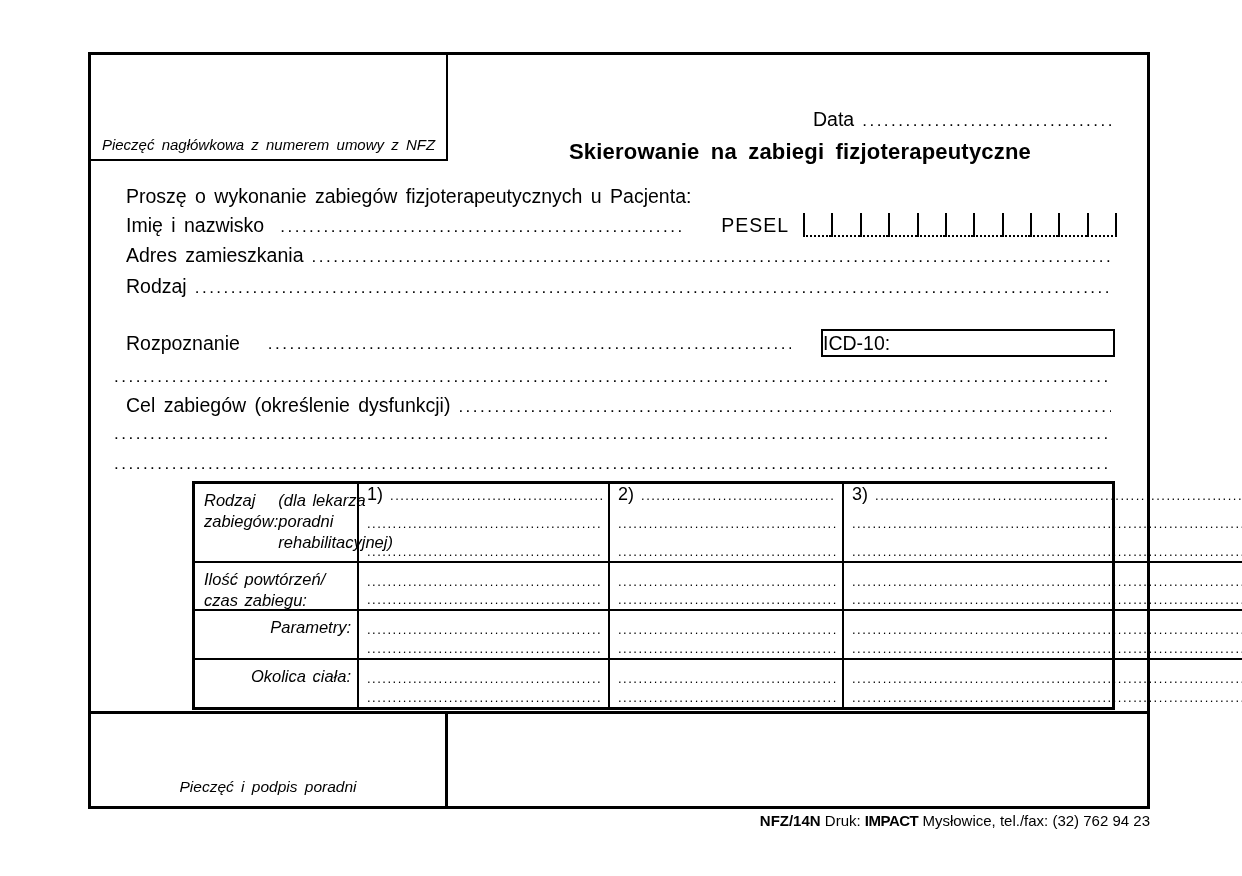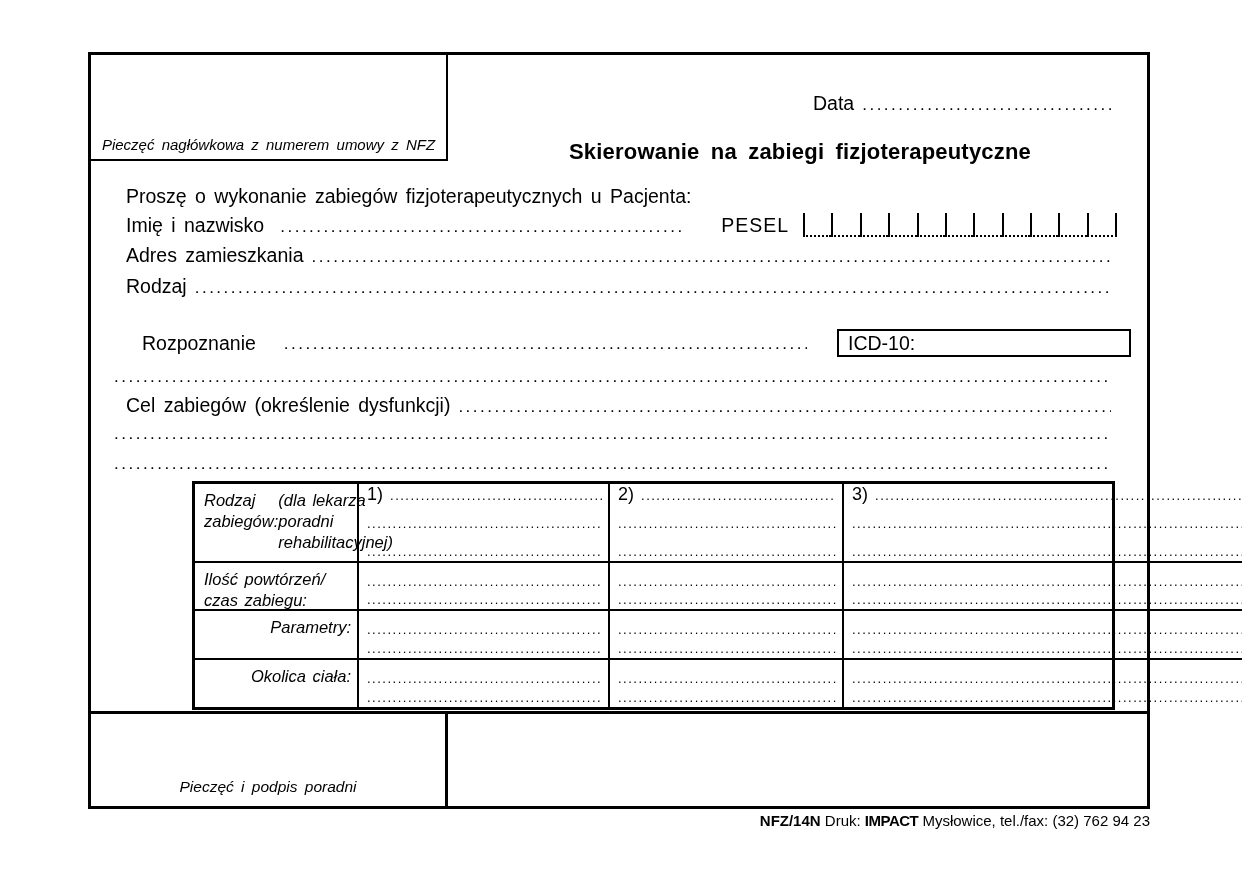--- a/index.html
+++ b/index.html
@@ -11,21 +11,21 @@
     position:absolute; left:88px; top:52px; width:1062px; height:757px;
     border:3px solid #000; box-sizing:border-box;
   }
   .stamp-box {
     position:absolute; left:88px; top:52px; width:360px; height:109px;
     border:2px solid #000; border-left-width:3px; border-top-width:3px;
     box-sizing:border-box; display:flex; align-items:flex-end; justify-content:center;
     padding-bottom:6px; font-style:italic; font-size:15px; word-spacing:3px;
   }
   .date-row {
-    position:absolute; left:813px; top:92px; width:298px;
+    position:absolute; left:813px; top:108px; width:298px;
     display:flex; align-items:flex-end; font-size:19.5px;
   }
   .date-row .lbl { margin-right:8px; }
   .dots {
     flex:1; overflow:hidden; white-space:nowrap;
     font-size:17px; letter-spacing:2.5px; line-height:20px;
   }
   .title {
     position:absolute; left:450px; top:139px; width:700px; text-align:center;
     font-weight:bold; font-size:22px; word-spacing:5px; letter-spacing:0.2px;
@@ -40,27 +40,27 @@
   .pesel-cells { flex:1; margin-left:14px; display:flex; height:24px; }
   .pesel-cell {
     flex:1; box-sizing:border-box;
     border-left:2px solid #000; border-bottom:2px dotted #000;
   }
   .pesel-cell:last-child { border-right:2px solid #000; }
   .addr-row  { position:absolute; left:126px; top:244px; width:984px; }
   .gmina-row { position:absolute; left:126px; top:275px; width:984px; }
   .field-row .lbl { margin-right:8px; }
   .diag-row {
-    position:absolute; left:142px; top:329px; width:989px; height:28px;
+    position:absolute; left:126px; top:329px; width:989px; height:28px;
     display:flex; align-items:center; font-size:19.5px;gap:20px;
   }
   .diag-row .dots { align-self:flex-end; margin:0 10px 3px 8px; }
   .icd-box {
     flex:0 0 294px; height:28px; box-sizing:border-box; border:2px solid #000;
-    display:flex; align-items:center; padding-left:9px; font-size:19.5px;
+    display:flex; align-items:center; font-size:19.5px;
   }
   .dotline {
     position:absolute; left:114px; width:997px; height:22px; line-height:22px;
     overflow:hidden; white-space:nowrap; font-size:17px; letter-spacing:2.5px;
   }
   .dotline.l1 { top:366px; }
   .dotline.l2 { top:423px; }
   .dotline.l3 { top:453px; }
   .purpose-row { position:absolute; left:126px; top:394px; width:985px; }
 

